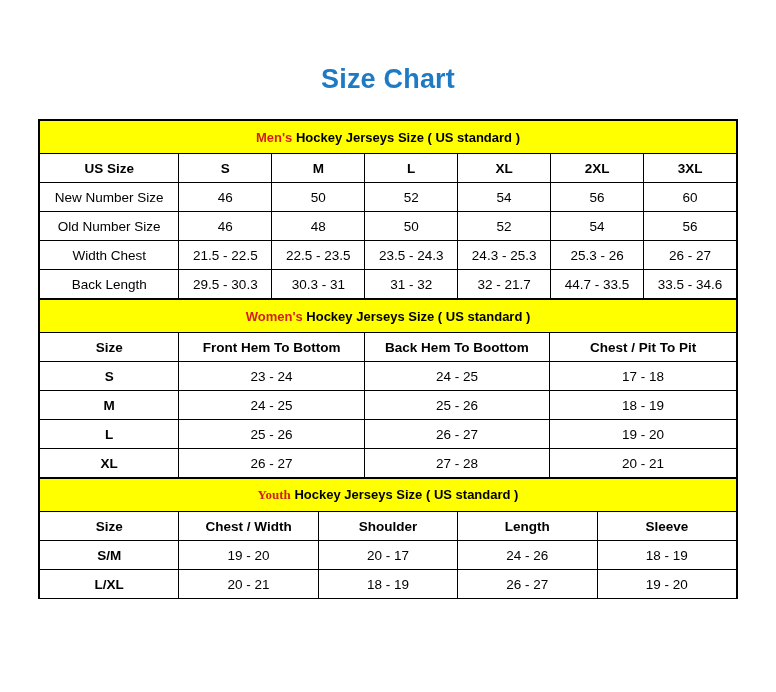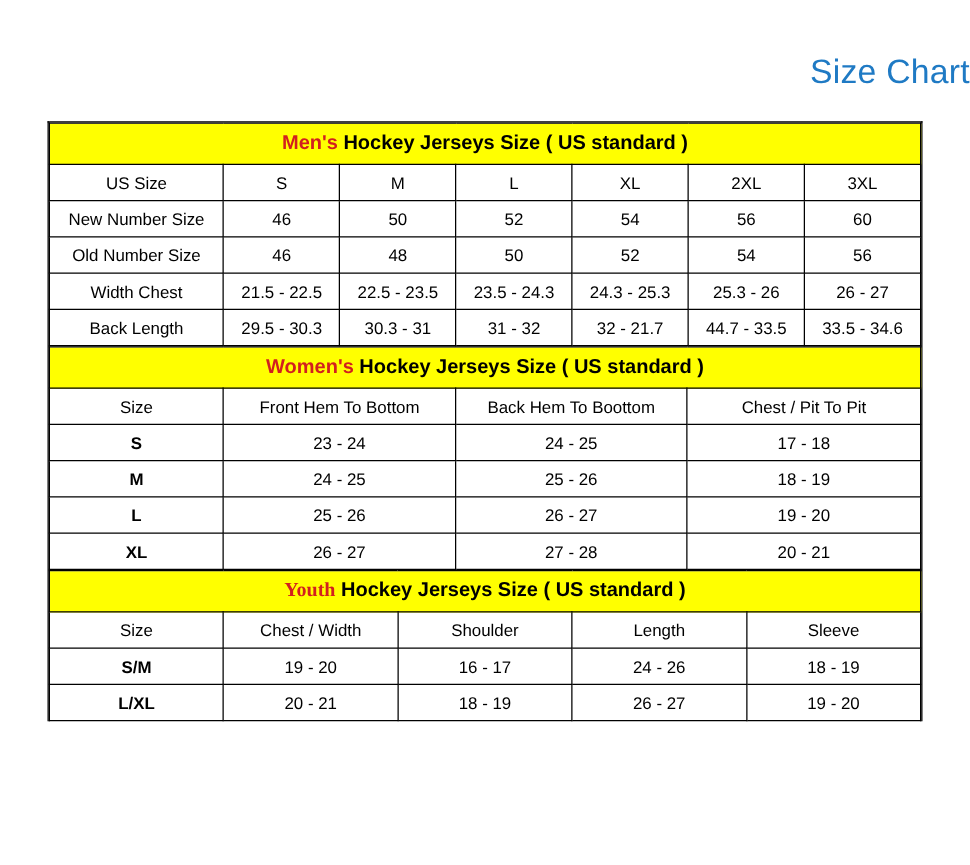--- a/index.html
+++ b/index.html
@@ -13,25 +13,25 @@
     font-family: "Liberation Sans", sans-serif;
     color: #000000;
   }
   .page {
     position: relative;
     width: 776px;
     height: 692px;
     box-sizing: border-box;
   }
   .title {
-    text-align: right;
+    text-align: center;
     color: #1f7ac4;
     font-size: 27px;
-    font-weight: normal;
-    padding-top: 42px;
+    font-weight: bold;
+    padding-top: 64px;
     padding-bottom: 0;
     letter-spacing: 0.2px;
   }
   .tables-wrap {
     margin: 24px 38px 0 38px;
     border: 1px solid #000;
     border-bottom: none;
   }
   table {
     border-collapse: collapse;
@@ -43,28 +43,28 @@
     text-align: center;
     vertical-align: middle;
     font-size: 13.5px;
     height: 29px;
     padding: 0 2px;
     box-sizing: border-box;
   }
   .banner td {
     background: #ffff00;
     font-weight: bold;
-    font-size: 16px;
+    font-size: 13px;
     height: 33px;
   }
   .banner .accent-men { color: #d21f1f; }
   .banner .accent-women { color: #d21f1f; }
   .banner .accent-youth { color: #d21f1f; font-family: Liberation Serif, serif; }
   .hdr td {
-    font-weight: normal;
+    font-weight: bold;
     margin-left: 30px;
   }
   .rowlabel {
     font-weight: normal;
   }
   .bold-cell {
     font-weight: bold;
   }
   .men-label-col { width: 20%; }
   .men-data-col { width: 13.333%; }
@@ -205,21 +205,21 @@
         <tr class="hdr">
           <td>Size</td>
           <td>Chest / Width</td>
           <td>Shoulder</td>
           <td>Length</td>
           <td>Sleeve</td>
         </tr>
         <tr>
           <td class="bold-cell">S/M</td>
           <td>19 - 20</td>
-          <td>16 - 17</td>
+          <td>20 - 17</td>
           <td>24 - 26</td>
           <td>18 - 19</td>
         </tr>
         <tr>
           <td class="bold-cell">L/XL</td>
           <td>20 - 21</td>
           <td>18 - 19</td>
           <td>26 - 27</td>
           <td>19 - 20</td>
         </tr>

